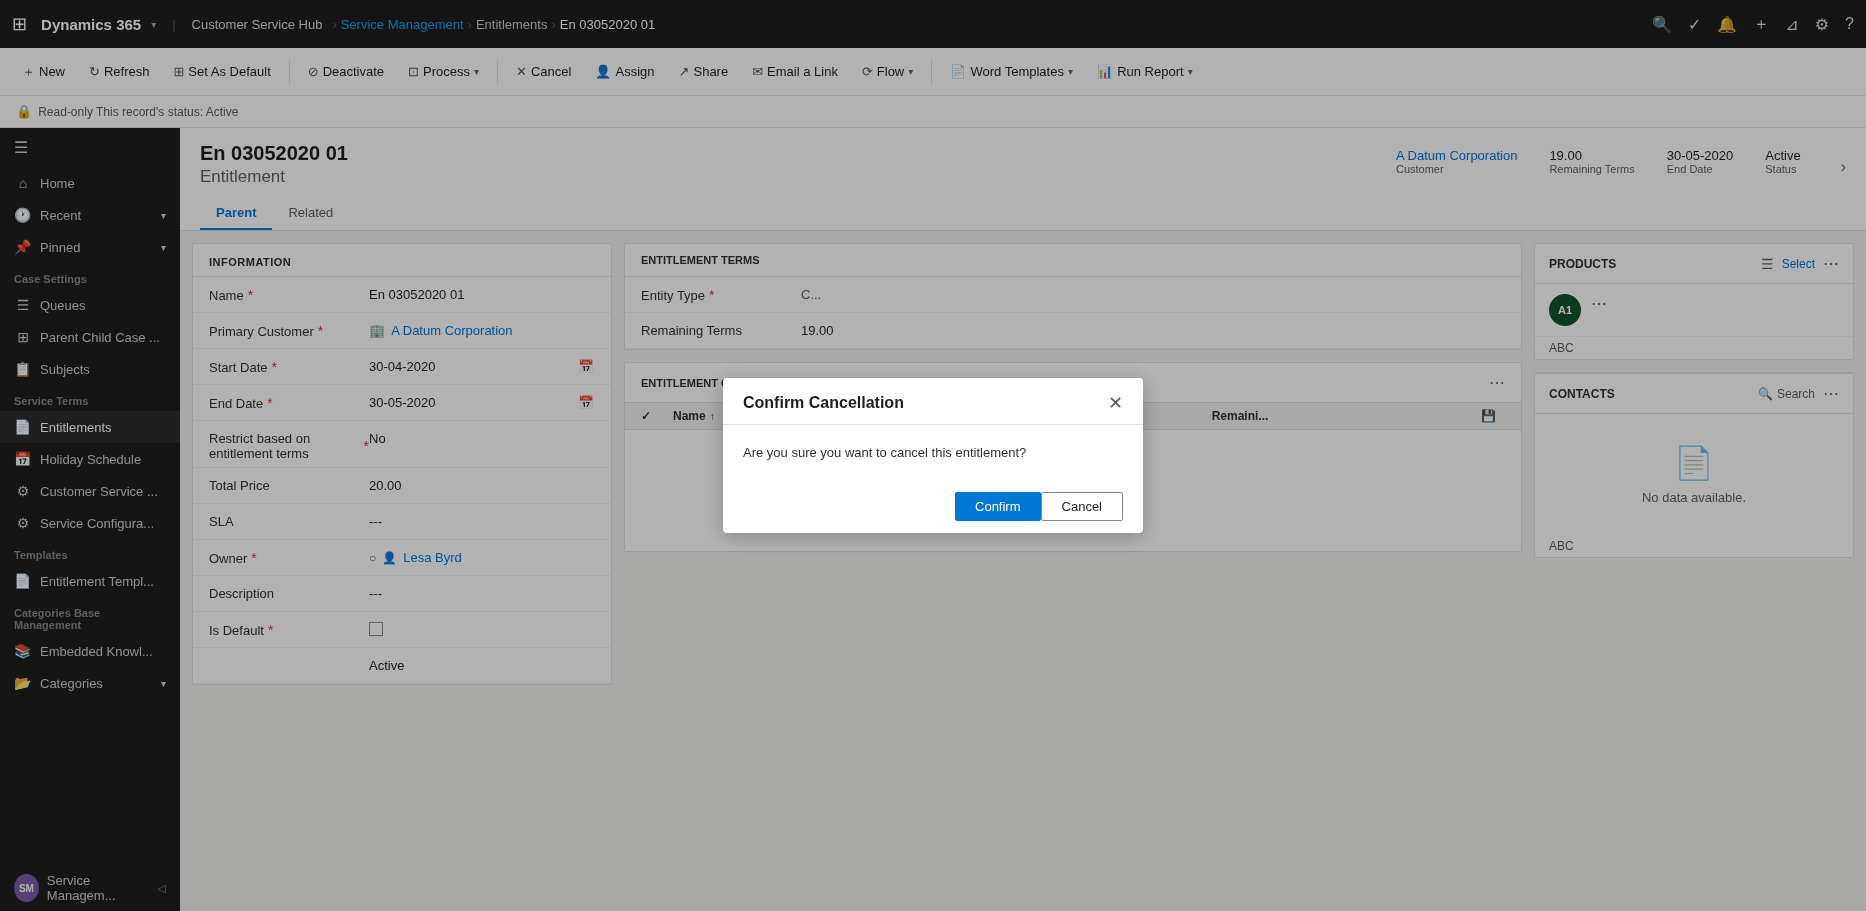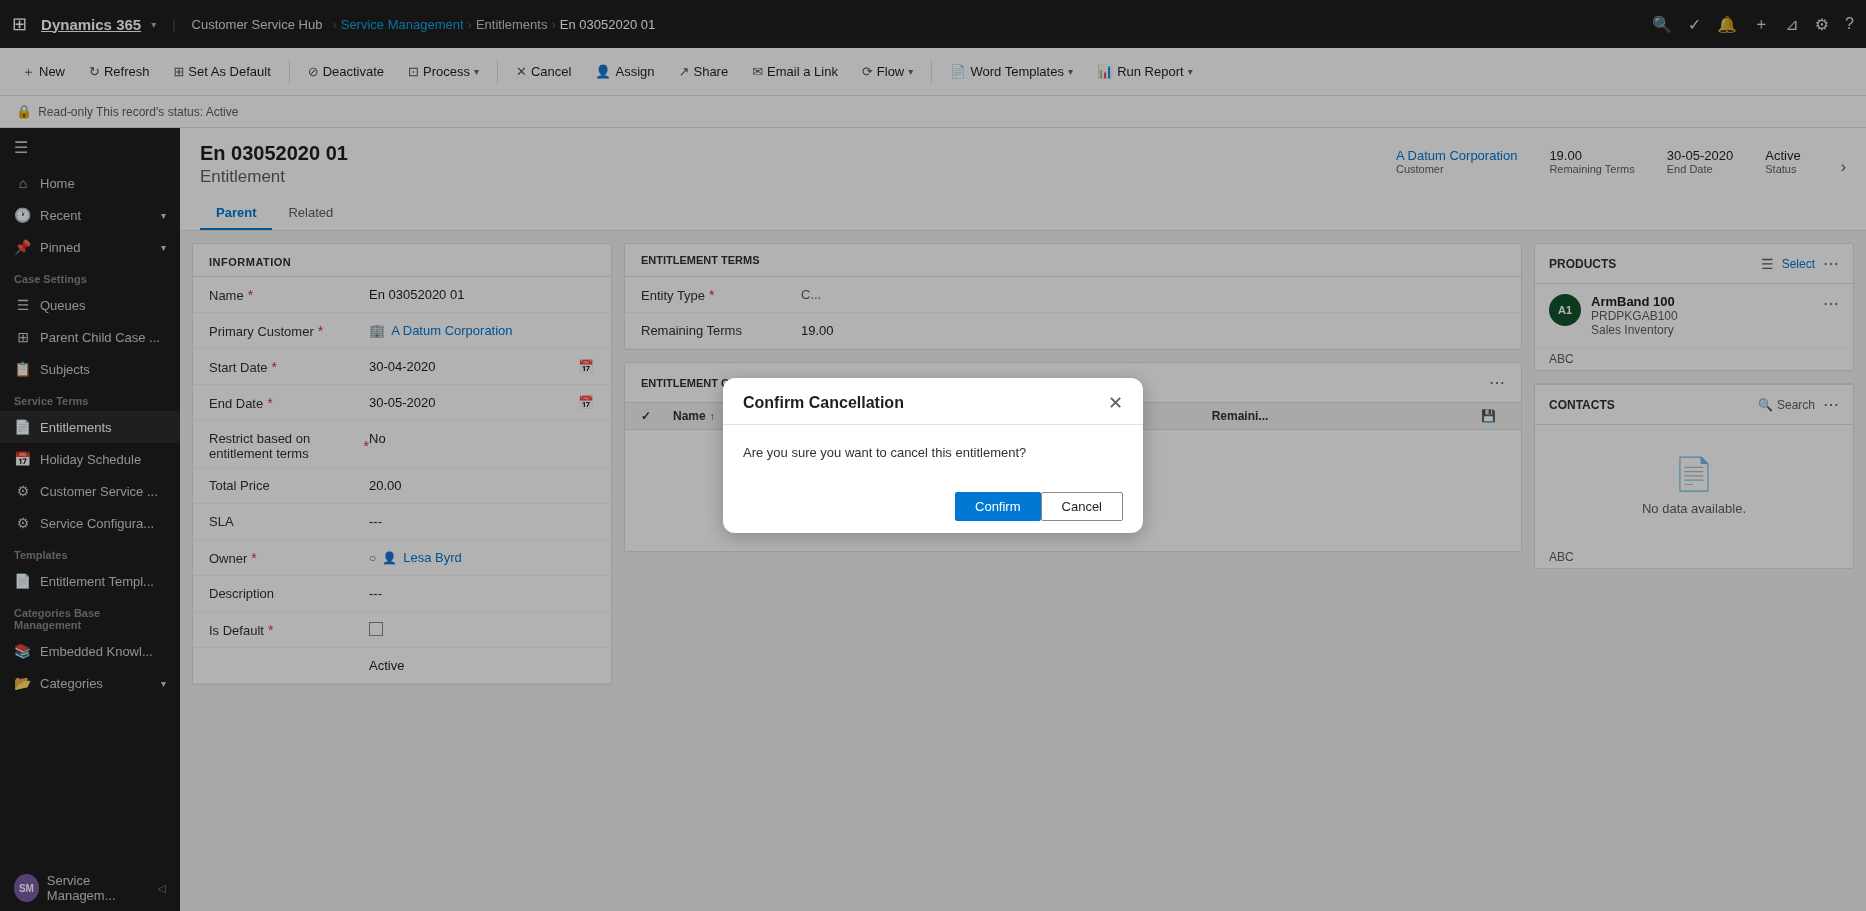--- a/index.html
+++ b/index.html
@@ -9,21 +9,21 @@
     .top-nav {
       background: #1f1f1f;
       color: #fff;
       height: 48px;
       display: flex;
       align-items: center;
       padding: 0 12px;
       gap: 10px;
     }
     .top-nav-waffle { font-size: 18px; cursor: pointer; margin-right: 4px; }
-    .top-nav-title { font-size: 15px; font-weight: 600; color: #fff; text-decoration: underline; }
+    .top-nav-title { font-size: 15px; font-weight: 600; color: #fff; }
     .top-nav-app { font-size: 13px; color: #ddd; }
     .top-nav-breadcrumb { display: flex; align-items: center; gap: 4px; font-size: 13px; color: #ccc; flex: 1; }
     .top-nav-icons { display: flex; align-items: center; gap: 16px; color: #fff; font-size: 16px; }
     .top-nav-icon { cursor: pointer; opacity: 0.85; }
     .top-nav-caret { font-size: 10px; color: #aaa; }
 
     
     .toolbar {
       background: #fff;
       border-bottom: 1px solid #e0e0e0;
@@ -232,21 +232,21 @@
       position: fixed;
       top: 0; left: 0; right: 0; bottom: 0;
       background: rgba(0,0,0,0.3);
       z-index: 1000;
       display: flex;
       align-items: center;
       justify-content: center;
     }
     .modal {
       background: #fff;
-      border-radius: 12px;
+      border-radius: 4px;
       width: 420px;
       box-shadow: 0 4px 20px rgba(0,0,0,0.25);
       overflow: hidden;
     }
     .modal-header {
       display: flex;
       align-items: center;
       justify-content: space-between;
       padding: 16px 20px 12px;
       border-bottom: 1px solid #e0e0e0;
@@ -604,25 +604,20 @@
           <div class="right-section-header">
             <span class="right-section-title">PRODUCTS</span>
             <div class="right-section-actions">
               <span style="font-size:14px;color:#605e5c;">☰</span>
               <span class="right-action-link">Select</span>
               <span class="right-more">⋯</span>
             </div>
           </div>
           <div class="product-item">
             <div class="product-avatar">A1</div>
-            <div class="product-info">
-              <div class="product-name">ArmBand 100</div>
-              <div class="product-code">PRDPKGAB100</div>
-              <div class="product-type">Sales Inventory</div>
-            </div>
             <span class="product-more">⋯</span>
           </div>
           <div class="right-abc">ABC</div>
         </div>
 
         <div class="panel">
           <div class="contacts-header">
             <span class="right-section-title">CONTACTS</span>
             <div class="right-section-actions">
               <div class="contacts-search">

